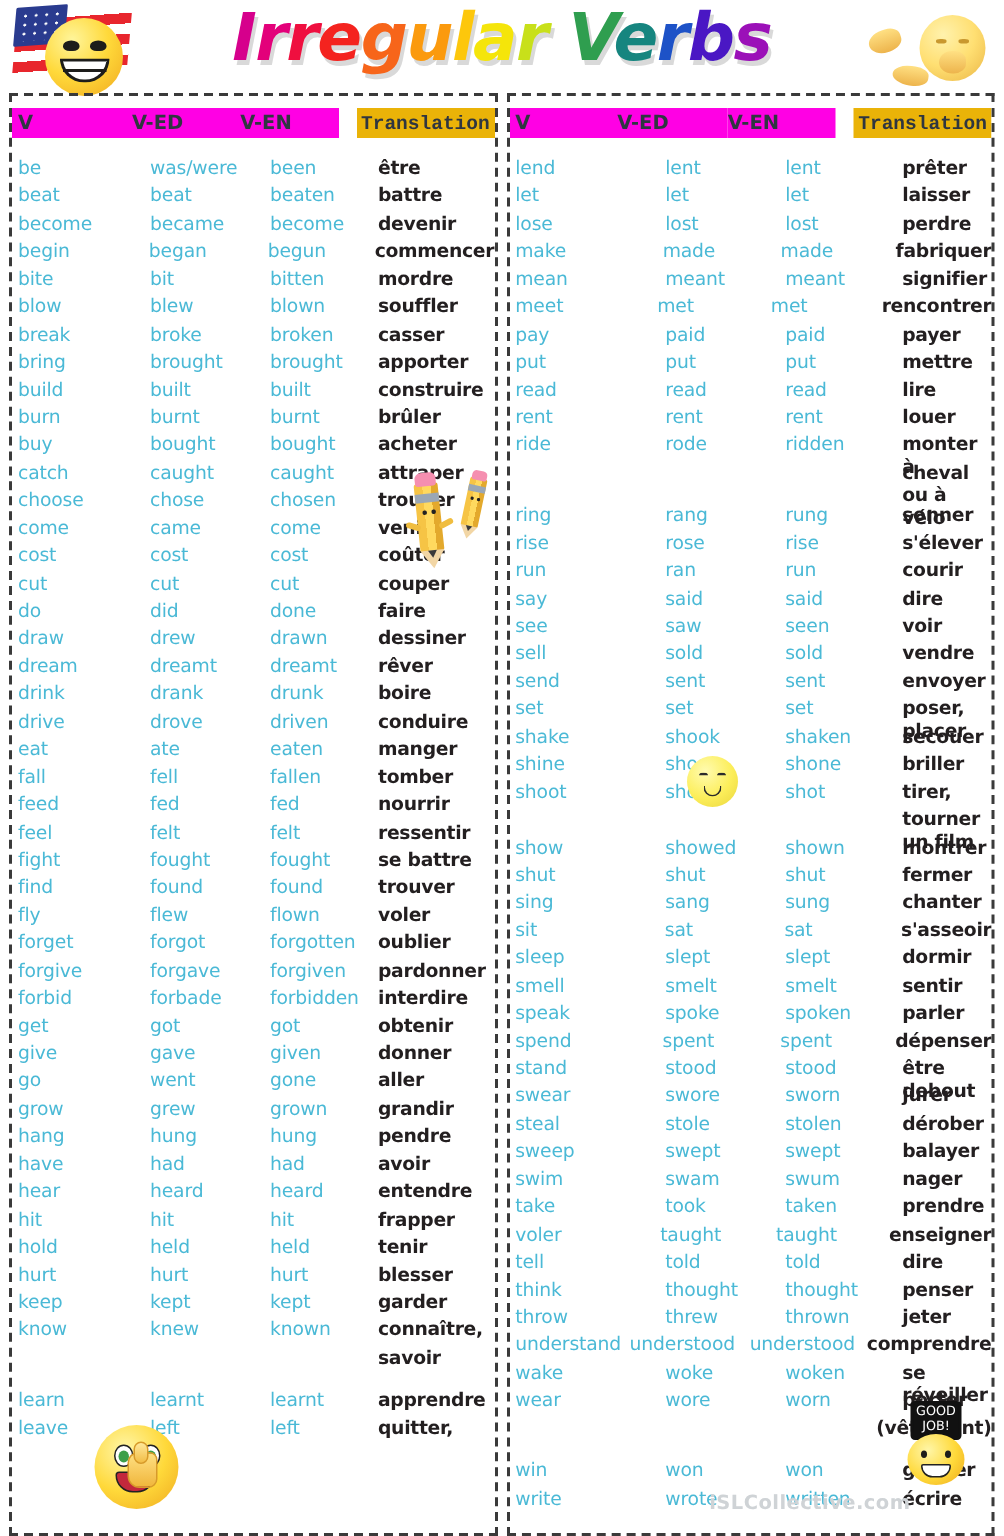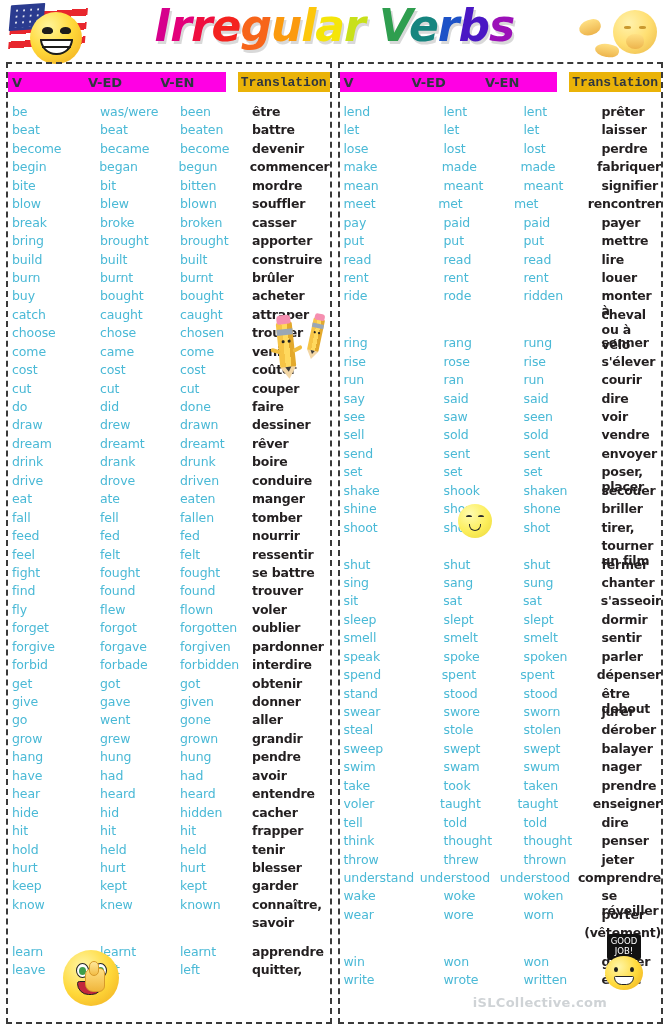--- a/index.html
+++ b/index.html
@@ -493,26 +493,20 @@
           <div class="v">have</div>
           <div class="ved">had</div>
           <div class="ven">had</div>
           <div class="tr">avoir</div>
         </div>
         <div class="row">
           <div class="v">hear</div>
           <div class="ved">heard</div>
           <div class="ven">heard</div>
           <div class="tr">entendre</div>
-        </div>
-        <div class="row">
-          <div class="v">hide</div>
-          <div class="ved">hid</div>
-          <div class="ven">hidden</div>
-          <div class="tr">cacher</div>
         </div>
         <div class="row">
           <div class="v">hit</div>
           <div class="ved">hit</div>
           <div class="ven">hit</div>
           <div class="tr">frapper</div>
         </div>
         <div class="row">
           <div class="v">hold</div>
           <div class="ved">held</div>
@@ -730,20 +724,26 @@
           <div class="ven">shot</div>
           <div class="tr">tirer,</div>
         </div>
         <div class="row">
           <div class="v"></div>
           <div class="ved"></div>
           <div class="ven"></div>
           <div class="tr">tourner un film</div>
         </div>
         <div class="row">
+          <div class="v">show</div>
+          <div class="ved">showed</div>
+          <div class="ven">shown</div>
+          <div class="tr">montrer</div>
+        </div>
+        <div class="row">
           <div class="v">shut</div>
           <div class="ved">shut</div>
           <div class="ven">shut</div>
           <div class="tr">fermer</div>
         </div>
         <div class="row">
           <div class="v">sing</div>
           <div class="ved">sang</div>
           <div class="ven">sung</div>
           <div class="tr">chanter</div>

